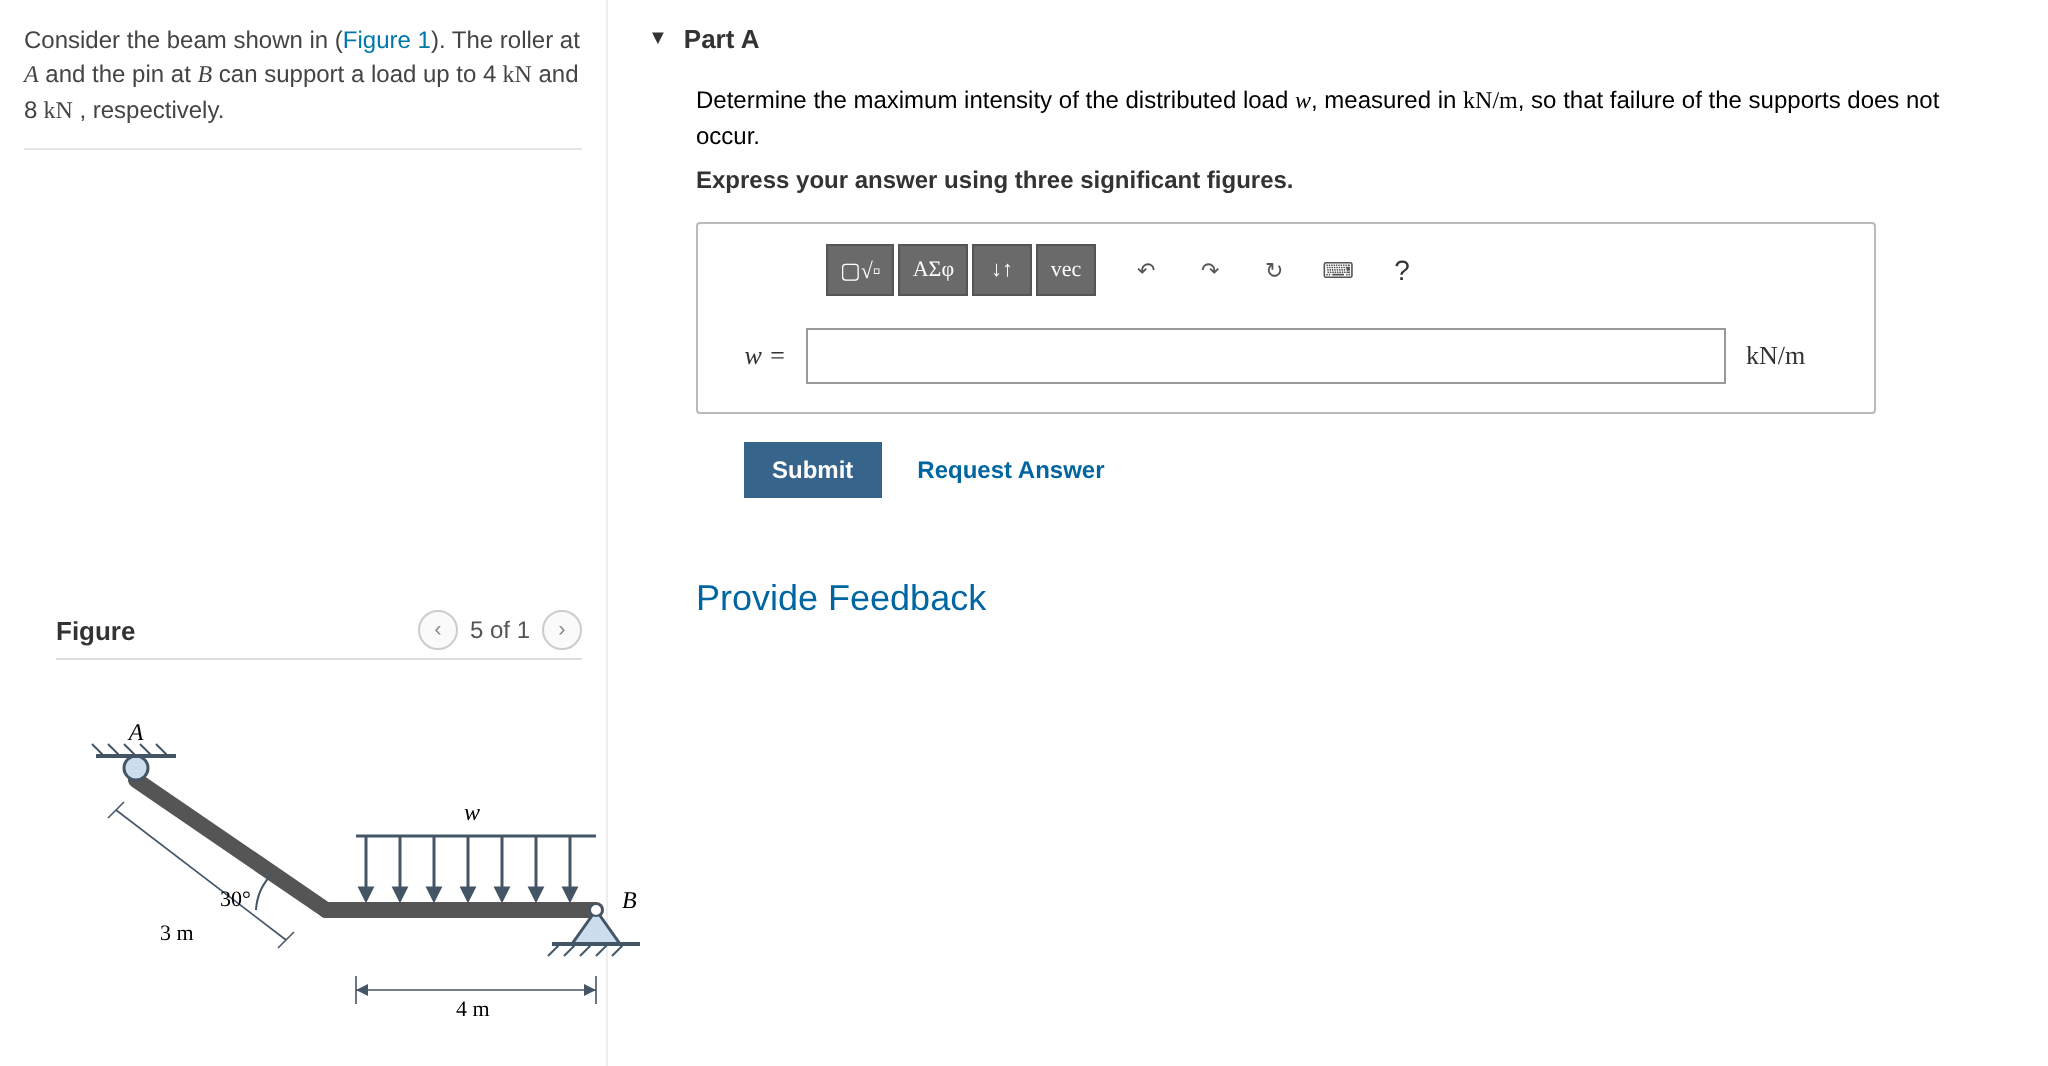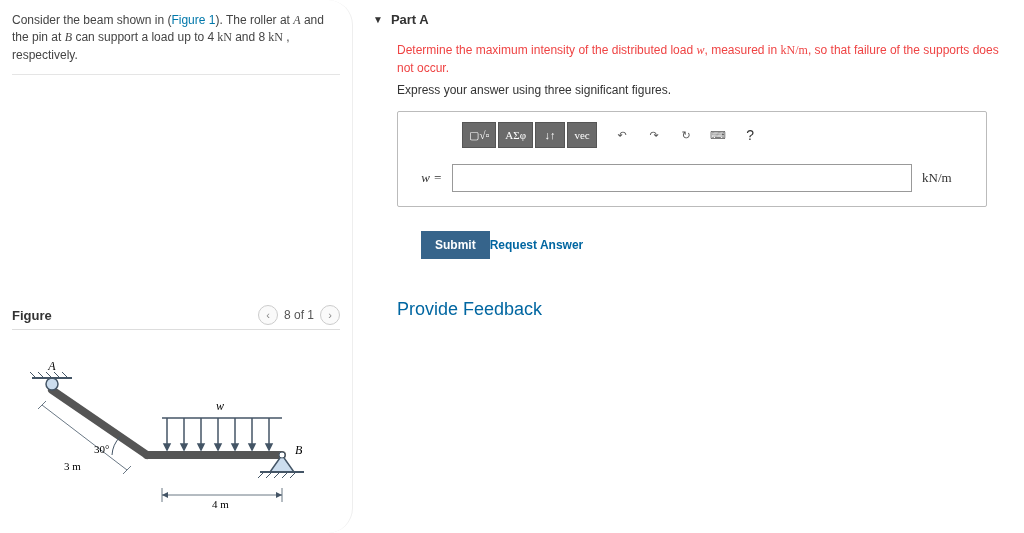--- a/index.html
+++ b/index.html
@@ -1,66 +1,66 @@
 <!DOCTYPE html>
 <html><head>
 <meta charset="utf-8">
 <style>
 * { box-sizing: border-box; margin: 0; padding: 0; }
 body { font-family: Arial, Helvetica, sans-serif; font-size: 12px; color: #333; background: #fff; width: 1024px; height: 533px; overflow: hidden; }
 .container { display: flex; height: 100%; }
-.left-panel { width: 353px; padding: 8px 12px; border-right: 1px solid #eee; border-radius: 25px; }
+.left-panel { width: 304px; padding: 8px 12px; border-right: 1px solid #eee; }
 .problem-statement { padding: 4px 0 10px 0; font-size: 12px; line-height: 1.45; color: #444; border-bottom: 1px solid #e5e5e5; }
 .problem-statement .figref { color: #0077aa; }
 .problem-statement .mathvar { font-family: "Times New Roman", serif; font-style: italic; }
 .problem-statement .unit { font-family: "Times New Roman", serif; }
-.figure-section { margin-top: 230px; }
+.figure-section { margin-top: 230px; margin-left: 16px; }
 .figure-header { display: flex; justify-content: space-between; align-items: center; border-bottom: 1px solid #ddd; padding-bottom: 4px; }
 .figure-title { font-weight: bold; font-size: 13px; }
 .figure-nav { display: flex; align-items: center; gap: 6px; color: #555; font-size: 12px; }
 .arrow-btn { width: 20px; height: 20px; border: 1px solid #ccc; border-radius: 50%; background: #fafafa; display: flex; align-items: center; justify-content: center; cursor: pointer; color: #888; font-size: 11px; }
 .figure-img { margin-top: 30px; height: 170px; position: relative; }
 .right-panel { flex: 1; padding: 8px 20px; }
 .part-header { display: flex; align-items: center; gap: 8px; font-weight: bold; font-size: 13px; padding: 4px 0 10px 0; }
 .part-header .caret { font-size: 10px; }
 .question-body { padding-left: 24px; padding-top: 4px; }
-.question-text { font-size: 12px; color: #ef4444; line-height: 1.5; }
+.question-text { font-size: 12px; color: #000000; line-height: 1.5; }
 .question-text .mathvar { font-family: "Times New Roman", serif; font-style: italic; }
 .question-text .unit { font-family: "Times New Roman", serif; }
-.instruct { font-size: 12px; font-weight: normal; margin-top: 6px; }
+.instruct { font-size: 12px; font-weight: bold; margin-top: 6px; }
 .answer-box { border: 1px solid #bbb; border-radius: 2px; margin-top: 14px; padding: 10px 14px 14px 14px; width: 590px; background: #fff; }
 .toolbar { display: flex; align-items: center; gap: 2px; margin-left: 50px; }
 .tool-btn { height: 26px; min-width: 30px; background: #6a6a6a; color: #fff; display: flex; align-items: center; justify-content: center; font-size: 11px; border: 1px solid #555; cursor: pointer; padding: 0 6px; font-family: "Times New Roman", serif; }
 .tool-btn.light { background: transparent; color: #555; border: none; width: 26px; }
 .tool-spacer { width: 6px; }
 .input-row { display: flex; align-items: center; margin-top: 16px; gap: 10px; }
 .var-label { font-family: "Times New Roman", serif; font-style: italic; font-size: 13px; color: #333; width: 30px; text-align: right; }
 .answer-input { flex: 1; height: 28px; border: 1px solid #999; padding: 0 6px; font-size: 13px; }
 .unit-label { font-family: "Times New Roman", serif; font-size: 13px; color: #333; width: 50px; }
-.submit-row { display: flex; align-items: center; margin-top: 24px; padding-left: 24px; }
+.submit-row { display: flex; align-items: center; gap: 18px; margin-top: 14px; padding-left: 24px; }
 .submit-btn { background: #36648b; color: #fff; border: none; padding: 7px 14px; font-size: 12px; font-weight: bold; cursor: pointer; }
 .request-link { color: #0066a1; font-size: 12px; cursor: pointer; font-weight: bold; }
 .feedback-link { color: #0066a1; font-size: 18px; margin-top: 40px; cursor: pointer; display: inline-block; }
 svg text { font-family: "Times New Roman", serif; }
 </style>
 </head>
 <body>
 
 <div class="container">
   <div class="left-panel">
     <div class="problem-statement">
       <span>Consider the beam shown in (</span><span class="figref">Figure 1</span><span>). The roller at </span><span class="mathvar">A</span><span> and the pin at </span><span class="mathvar">B</span><span> can support a load up to </span><span>4</span><span class="unit"> kN</span><span> and </span><span>8</span><span class="unit"> kN</span><span> , respectively.</span>
     </div>
 
     <div class="figure-section">
       <div class="figure-header">
         <div class="figure-title">Figure</div>
         <div class="figure-nav">
           <div class="arrow-btn">‹</div>
-          <span>8 of 1</span>
+          <span>5 of 1</span>
           <div class="arrow-btn">›</div>
         </div>
       </div>
       <div class="figure-img">
         <svg width="300" height="160" viewBox="0 0 300 160">
 
           <line x1="40" y1="30" x2="135" y2="95" stroke="#555" stroke-width="8" stroke-linecap="round"></line>
 
           <line x1="135" y1="95" x2="270" y2="95" stroke="#555" stroke-width="8" stroke-linecap="round"></line>
 

